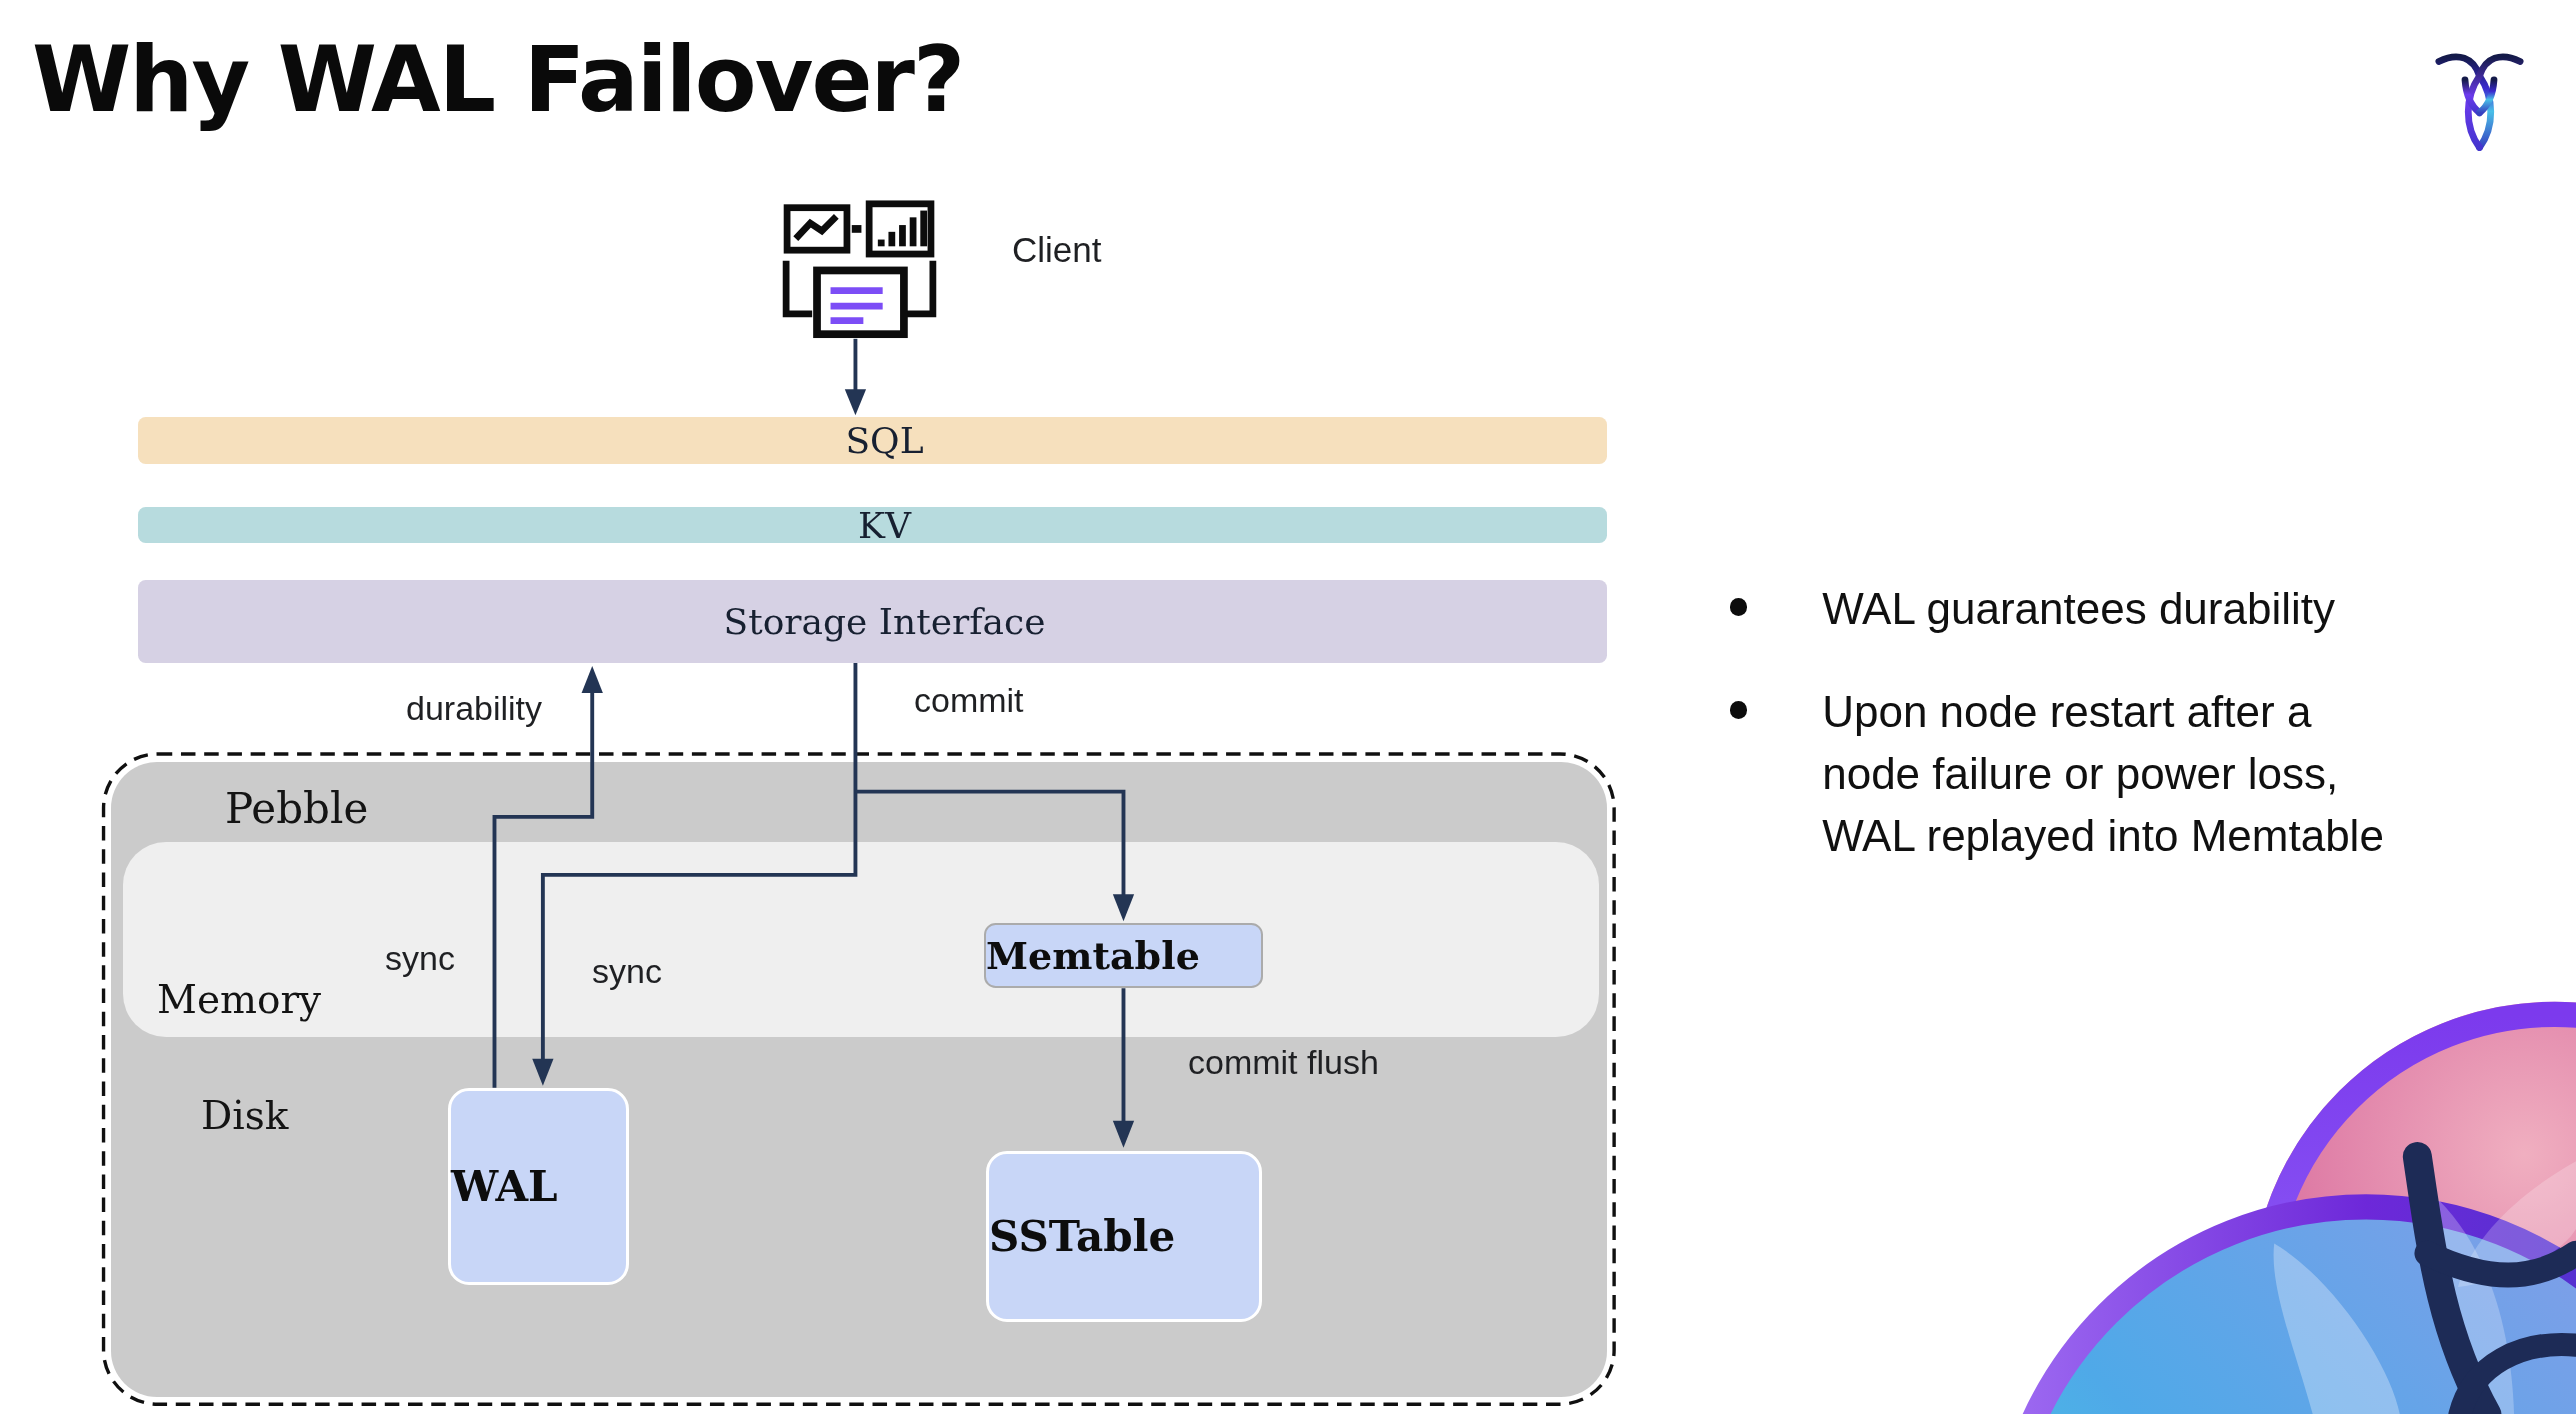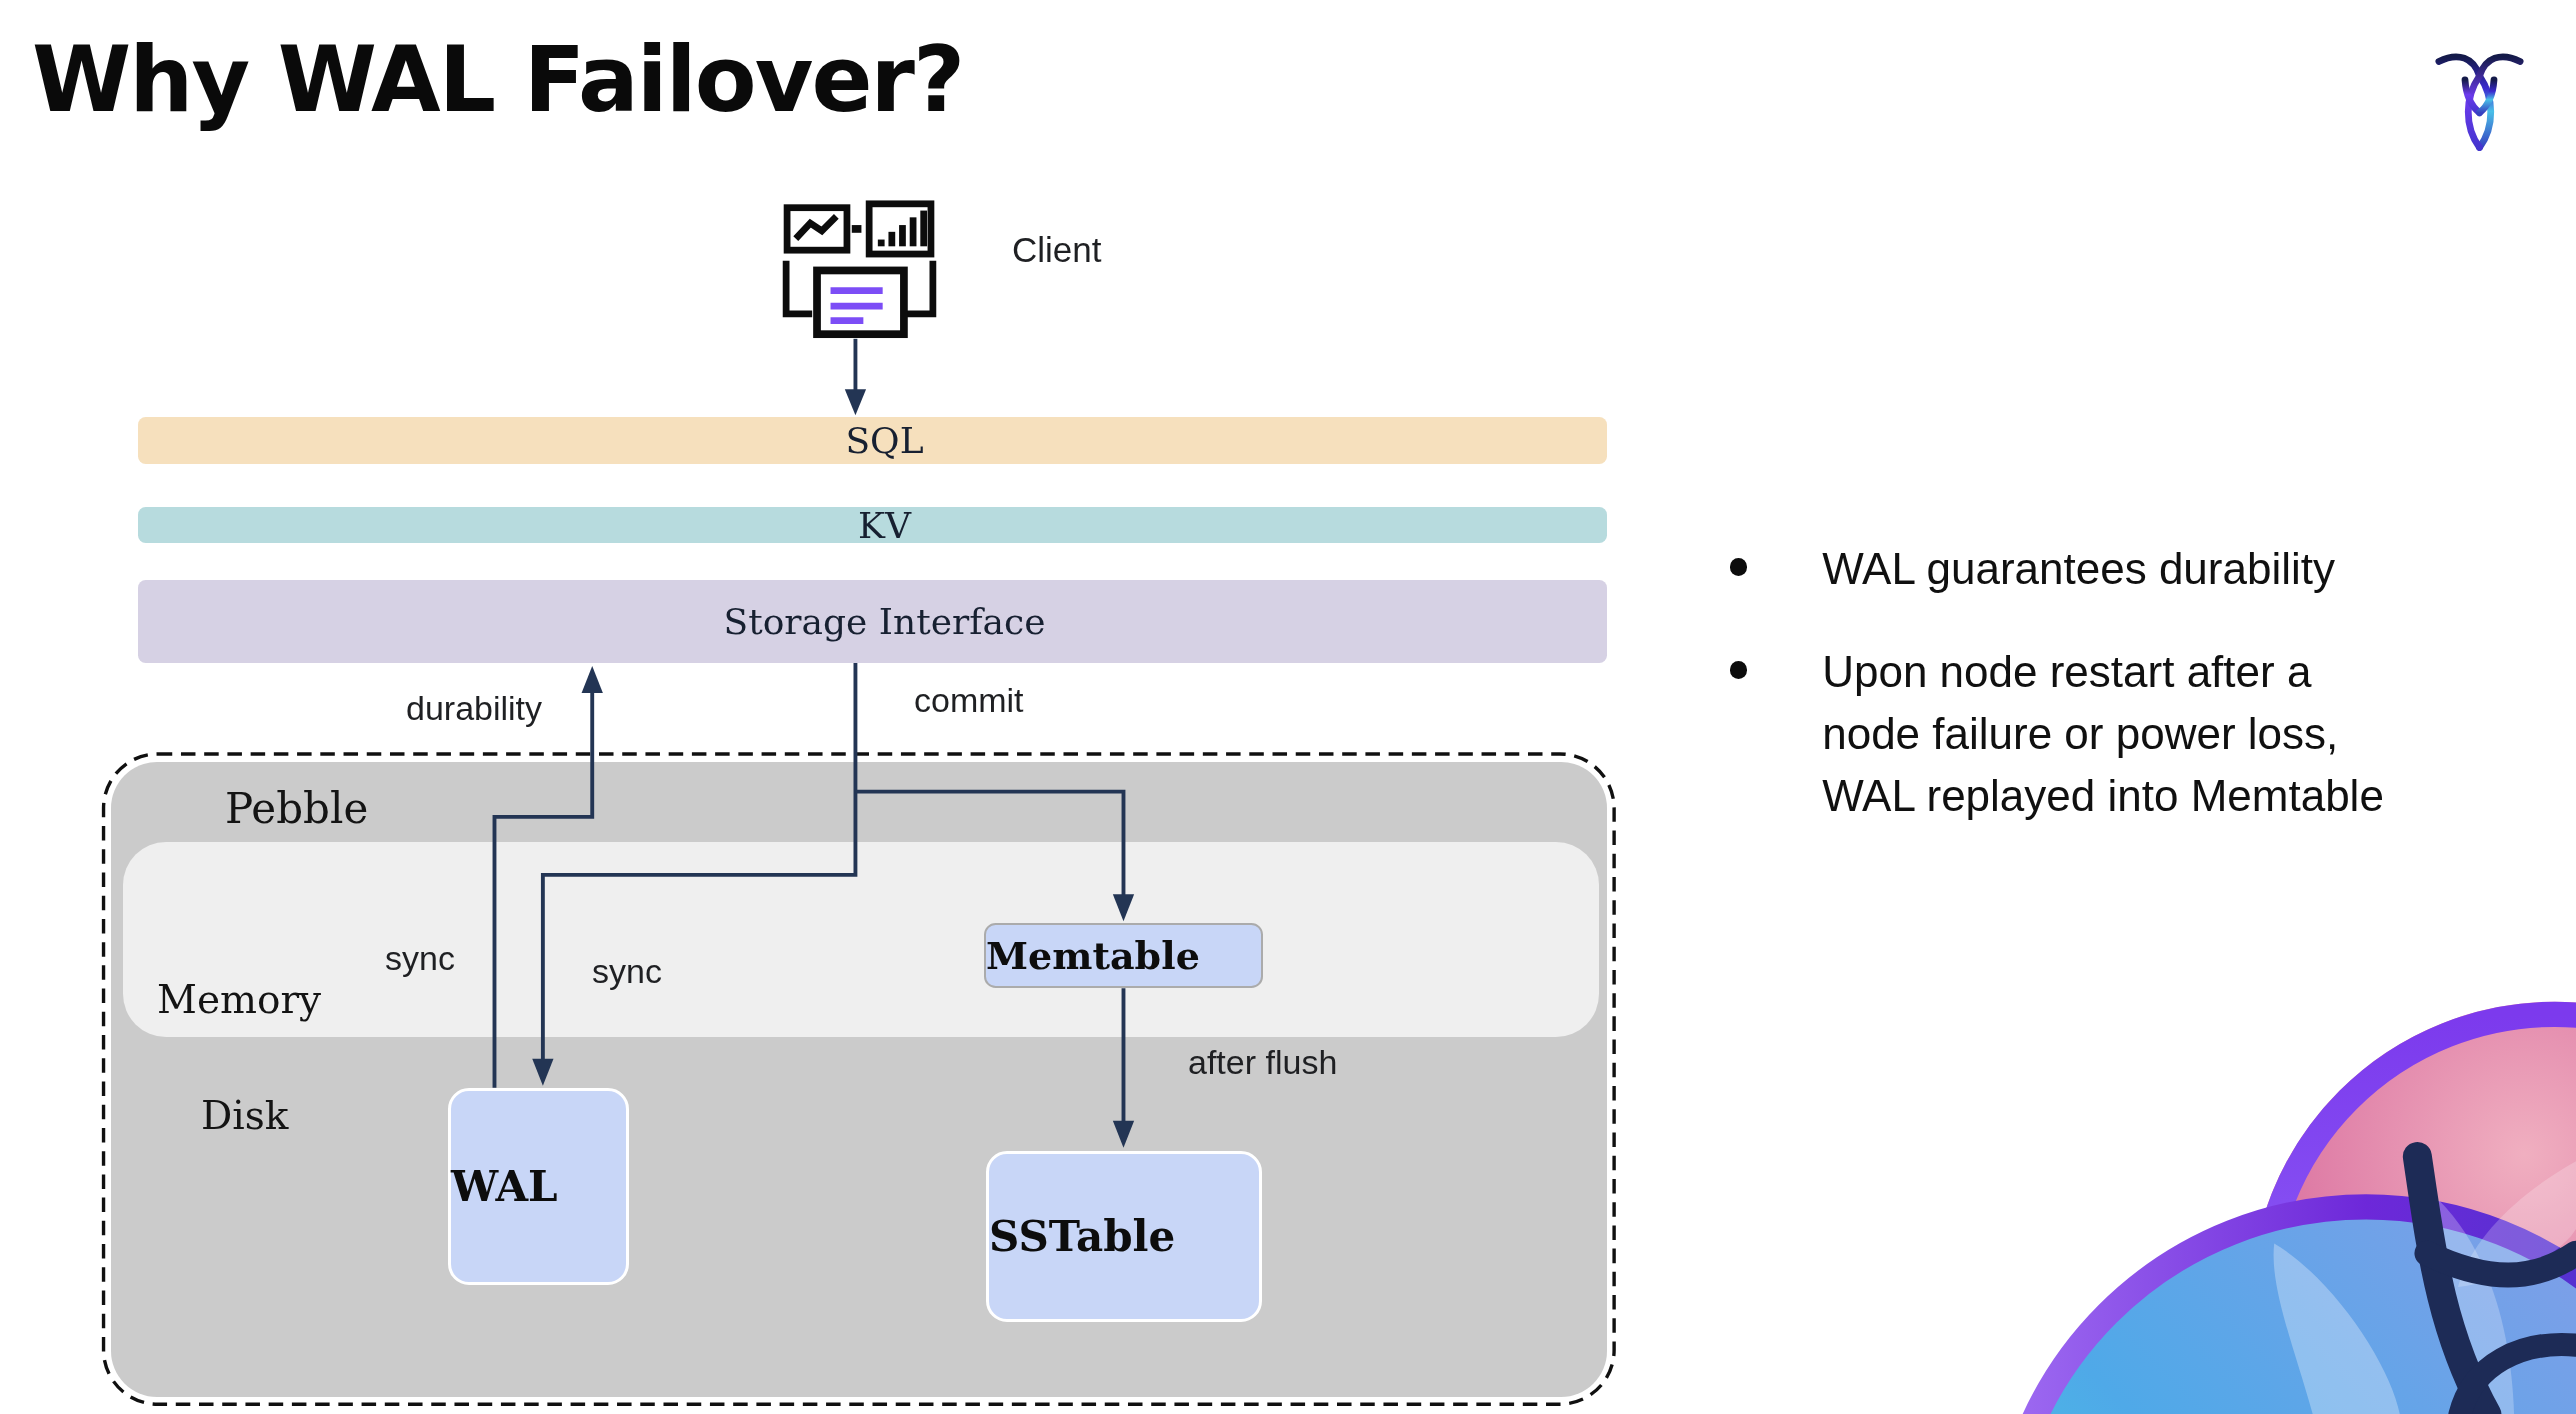--- a/index.html
+++ b/index.html
@@ -44,21 +44,21 @@
   .edge-label{font-size:34px;color:#1f2023;z-index:4;}
   #label-committed{left:406px;top:689px;}
   #label-commit{left:914px;top:681px;}
   #label-sync-left{left:385px;top:939px;}
   #label-sync-right{left:592px;top:952px;}
   #label-async{left:1188px;top:1043px;}
   
   #connector-layer{left:0;top:0;z-index:2;pointer-events:none;}
   
   #bullet-list{left:1724px;top:538px;width:774px;z-index:5;list-style:none;margin:0;padding:0;}
-  #bullet-list li{display:flex;margin-bottom:41px;}
+  #bullet-list li{display:flex;margin-bottom:41px;margin-top:40px;}
   .bullet-dot{width:17.4px;height:17.4px;border-radius:50%;background:#0c0c0c;margin:20.3px 75px 0 5.8px;flex:0 0 auto;}
   .bullet-text{font-size:44px;line-height:62px;color:#101010;}
   .bullet-text span{display:block;}
   
   #logo{left:2431px;top:45px;z-index:5;}
   #decoration{right:0;bottom:0;z-index:0;}
 </style>
 </head>
 <body>
 
@@ -192,21 +192,21 @@
   <span>Memtable</span>
 </div>
 <div id="node-sstable" class="abs node">
   <span>SSTable</span>
 </div>
 
 <div id="label-commit" class="abs edge-label">commit</div>
 <div id="label-committed" class="abs edge-label">durability</div>
 <div id="label-sync-left" class="abs edge-label">sync</div>
 <div id="label-sync-right" class="abs edge-label">sync</div>
-<div id="label-async" class="abs edge-label">after flush</div>
+<div id="label-async" class="abs edge-label">commit flush</div>
 
 <ul id="bullet-list" class="abs">
   <li>
     <div class="bullet-dot"></div>
     <div class="bullet-text">
       <span>WAL guarantees durability</span>
     </div>
   </li>
   <li>
     <div class="bullet-dot"></div>

